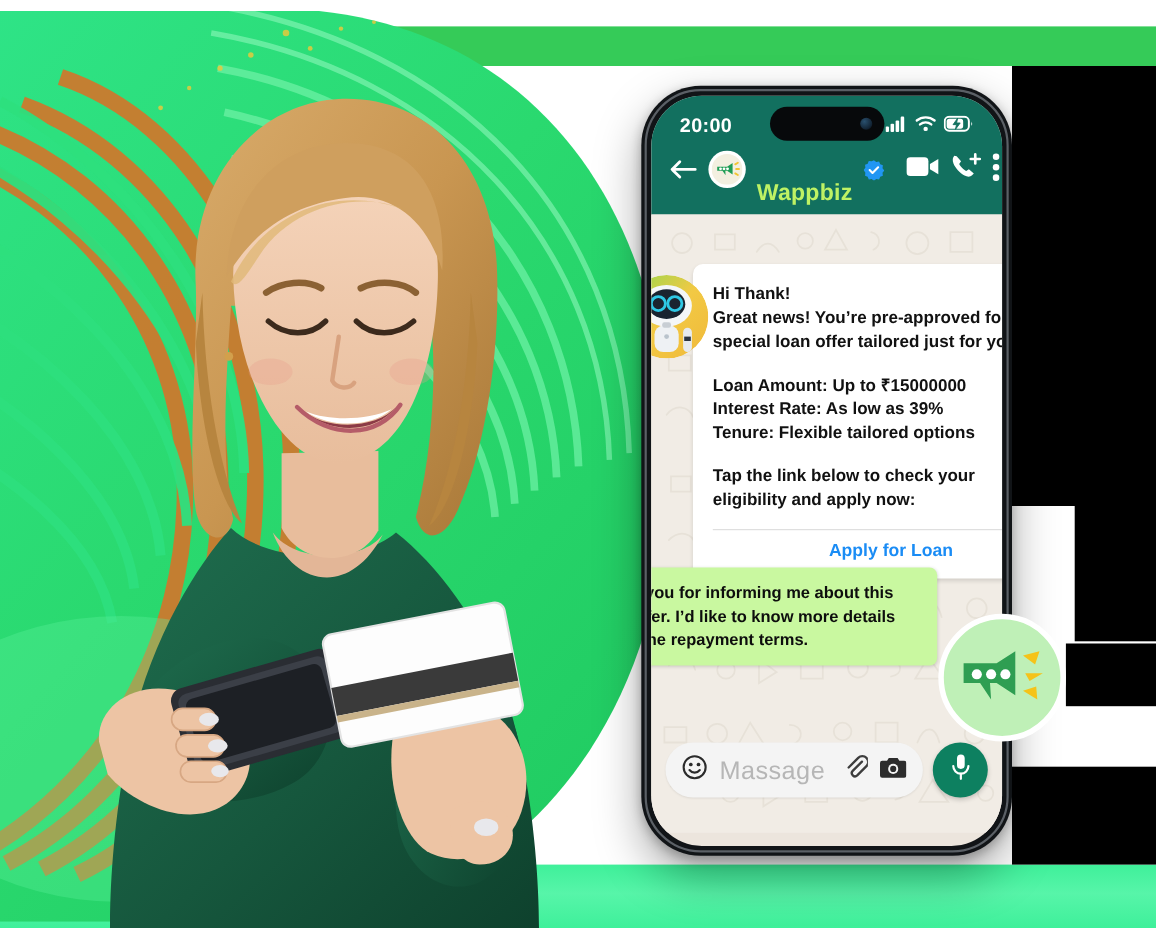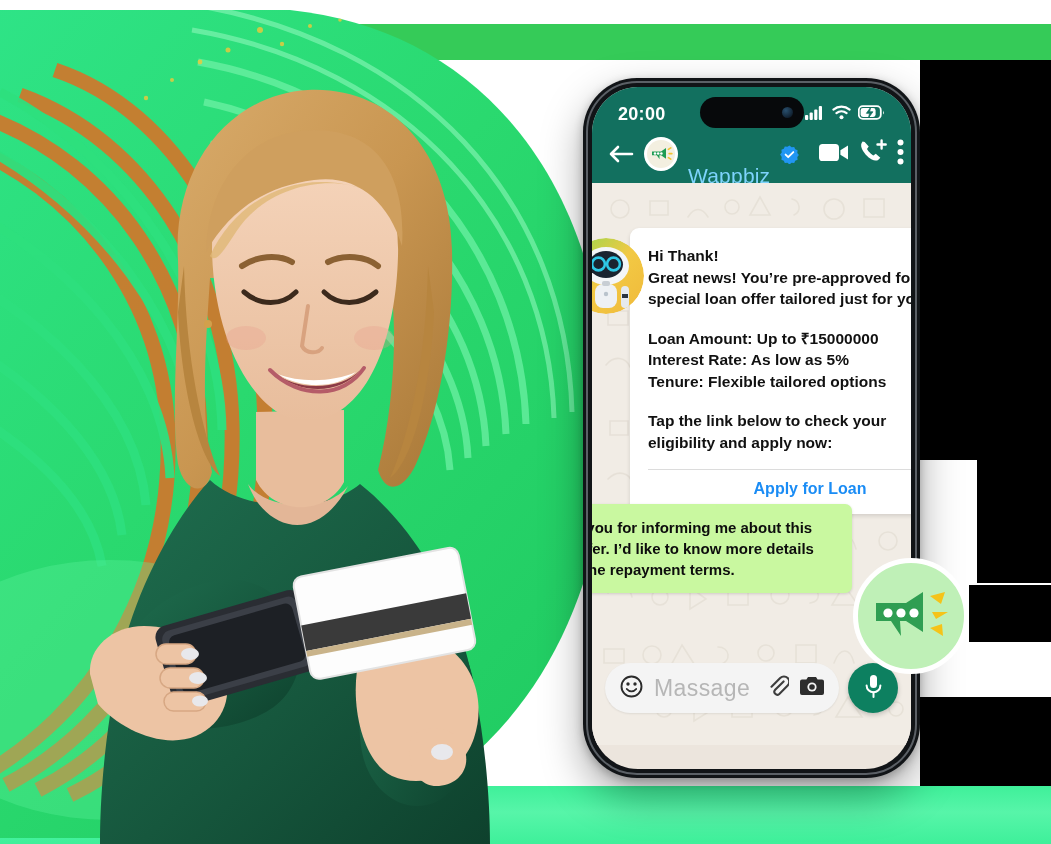--- a/index.html
+++ b/index.html
@@ -25,36 +25,36 @@
   
   .phone { position:absolute; left:583px; top:78px; width:337px; height:700px; z-index:6;
            background:#111417; border-radius:54px; padding:9px;
            box-shadow:0 18px 42px rgba(0,0,0,.34), 0 3px 10px rgba(0,0,0,.25); }
   .phone-edge { position:absolute; inset:3px; border-radius:51px;
            border:2px solid #5b6066; pointer-events:none; }
   .screen { position:relative; width:100%; height:100%; border-radius:46px; overflow:hidden;
             background:#ece5dd; }
 
   
-  .wa-header { position:relative; height:96px; background:#12705f; }
+  .wa-header { position:relative; height:108px; background:#12705f; }
   .status-bar { display:flex; align-items:center; justify-content:space-between;
                 padding:17px 26px 0 26px; color:#fff; }
   .status-time { font-size:18px; font-weight:700; letter-spacing:.3px; }
   .status-icons { display:flex; align-items:center; gap:7px; }
   .notch { position:absolute; left:50%; transform:translateX(-50%); top:10px;
            width:104px; height:31px; background:#07090b; border-radius:17px;
            display:flex; align-items:center; justify-content:flex-end; padding-right:11px; }
   .cam-dot { width:11px; height:11px; border-radius:50%;
              background:radial-gradient(circle at 35% 32%, #29506e 0%, #132536 65%, #05080c 100%); }
 
   .nav-row { display:flex; align-items:center; gap:10px; padding:0 16px; height:58px; }
   .back-arrow { width:26px; height:22px; flex:none; }
   .wa-avatar { width:34px; height:34px; border-radius:50%; background:#fff; flex:none;
                display:flex; align-items:center; justify-content:center; overflow:hidden; }
-  .wa-name { color:#7dd3fc; font-size:21px; font-weight:400; letter-spacing:.2px; white-space:nowrap;margin-top:44px; }
+  .wa-name { color:#bef264; font-size:21px; font-weight:700; letter-spacing:.2px; white-space:nowrap;margin-top:44px; }
   .verified { width:19px; height:19px; flex:none; }
   .nav-spacer { flex:1; }
   .nav-ico { flex:none; }
 
   
   .chat-body { position:relative; height:calc(100% - 120px); background:#f1ece5; overflow:hidden; }
   .doodle { position:absolute; inset:0; opacity:.5; }
 
   
   .bubble-card { position:absolute; left:38px; top:45px; width:360px; background:#fff;
@@ -469,21 +469,21 @@
 
               <rect x="34" y="43" width="8" height="5" rx="2" fill="#c8ced4"></rect>
             </svg>
           </div>
 
           <p>Hi Thank!</p>
           <p>Great news! You’re pre-approved for a</p>
           <p>special loan offer tailored just for you.</p>
           <div class="gap"></div>
           <p>Loan Amount: Up to ₹15000000</p>
-          <p>Interest Rate: As low as 5%</p>
+          <p>Interest Rate: As low as 39%</p>
           <p>Tenure: Flexible tailored options</p>
           <div class="gap"></div>
           <p>Tap the link below to check your</p>
           <p>eligibility and apply now:</p>
           <div class="divider"></div>
           <div class="cta">Apply for Loan</div>
         </div>
 
         <div class="bubble-out">
           <p>Thank you for informing me about this</p>

